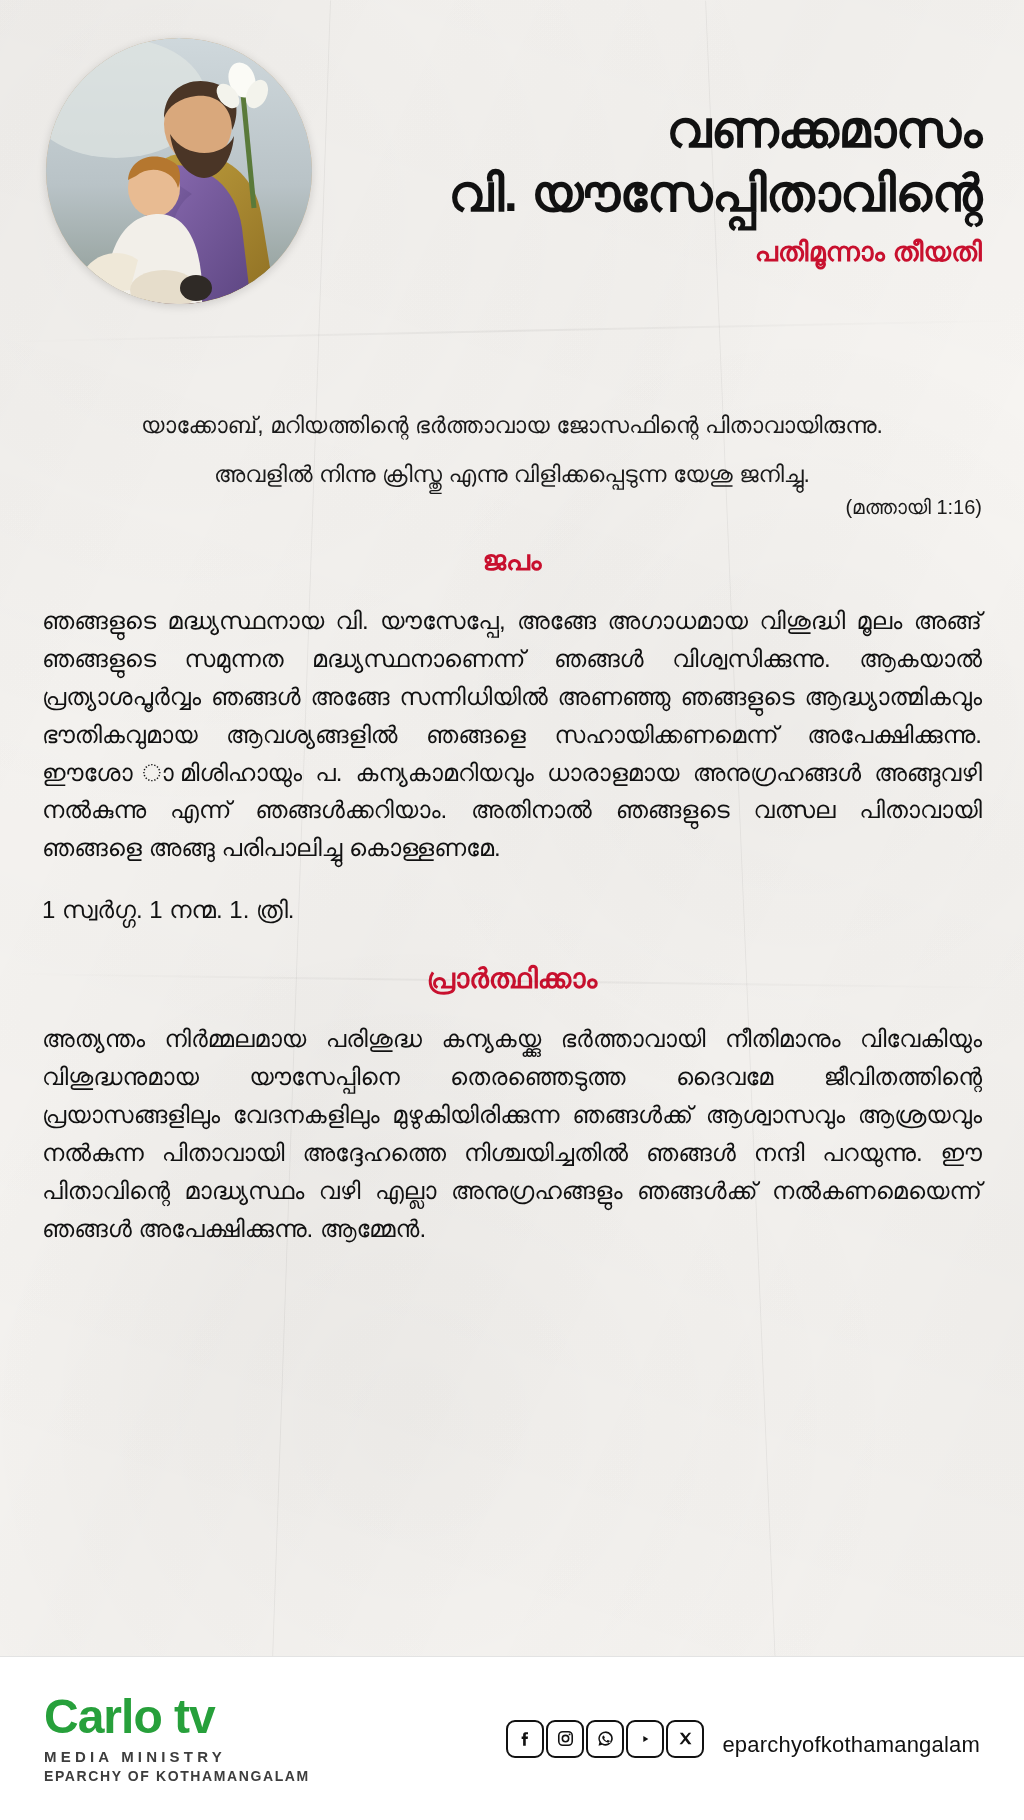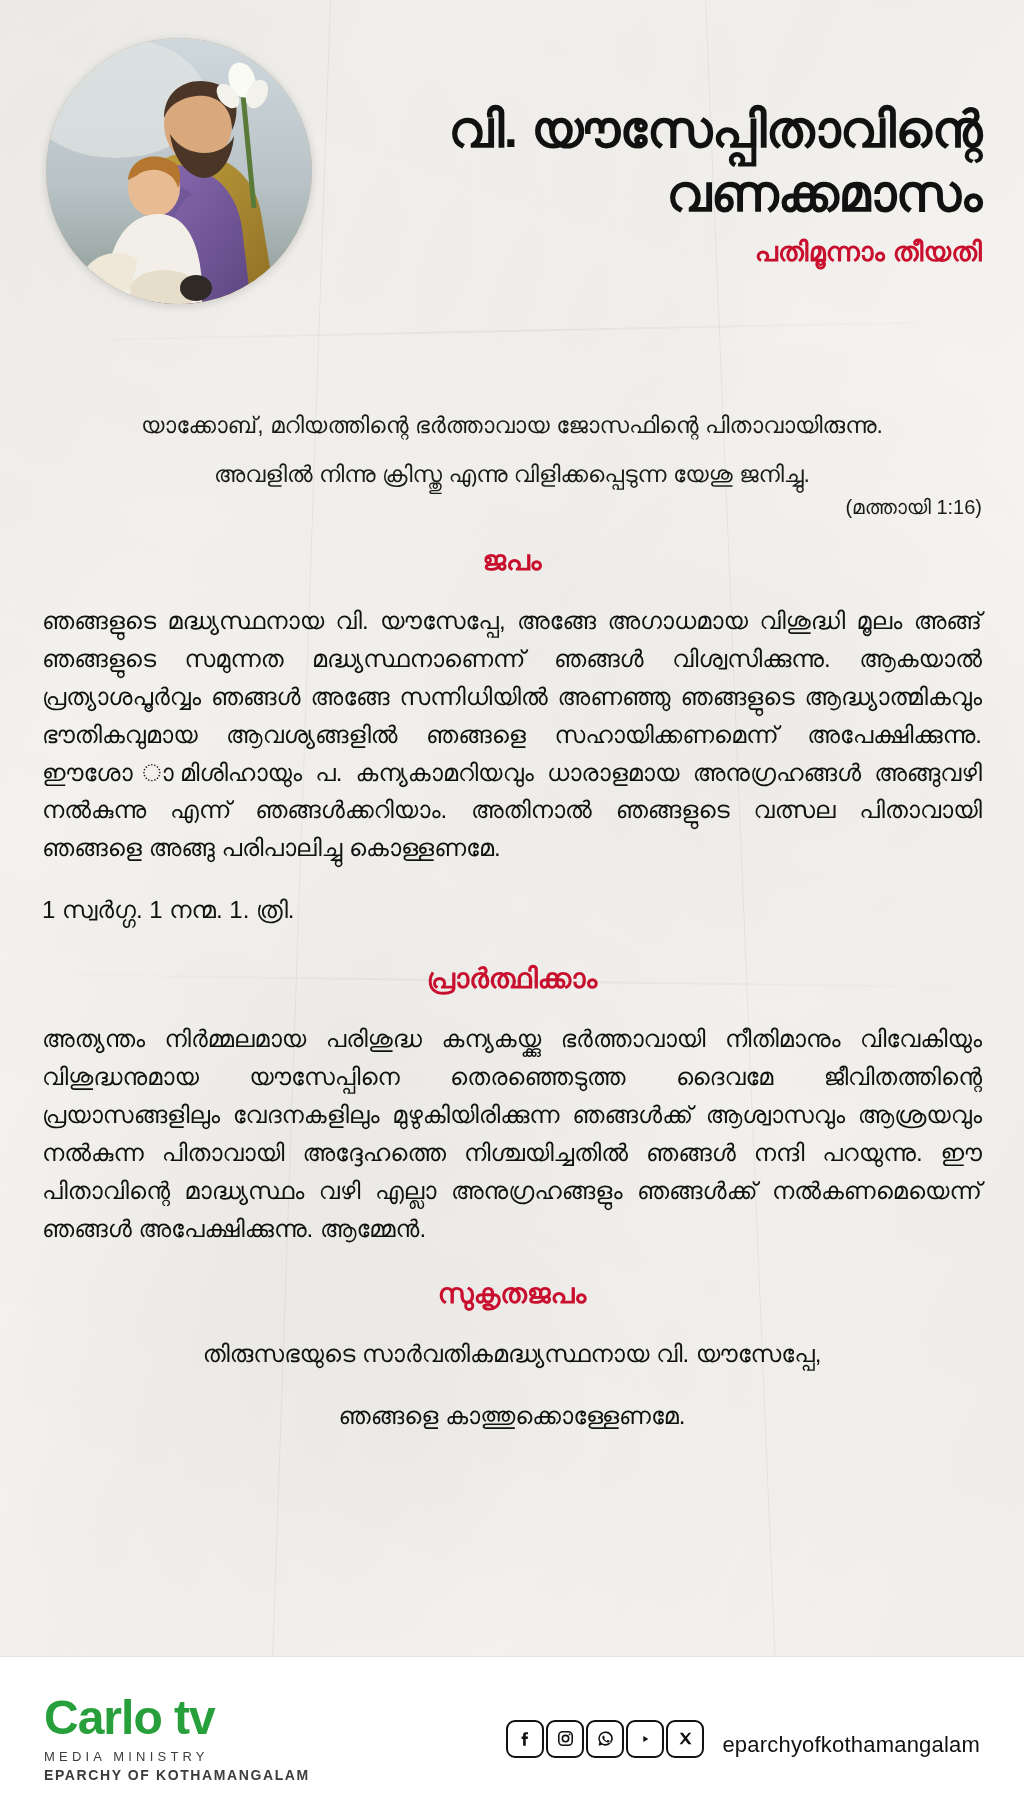--- a/index.html
+++ b/index.html
@@ -141,24 +141,24 @@
   }
   .brand-name {
     font-size: 48px;
     font-weight: 700;
     line-height: 1;
     color: #27a03b;
     letter-spacing: -1px;
   }
   .brand-sub1 {
     margin-top: 7px;
-    font-size: 13px;
+    font-size: 15px;
     letter-spacing: 4.2px;
     color: #3d3d3d;
-    font-weight: 400;
+    font-weight: 700;
   }
   .brand-sub2 {
     margin-top: 3px;
     font-size: 14px;
     letter-spacing: 1.6px;
     color: #3d3d3d;
     font-weight: 700;
   }
   .social {
     margin-left: auto;
@@ -239,22 +239,22 @@
           <ellipse cx="211" cy="56" rx="10" ry="15" fill="#f3f3ec" transform="rotate(25 211 56)"></ellipse>
           <ellipse cx="182" cy="58" rx="9" ry="14" fill="#f3f3ec" transform="rotate(-40 182 58)"></ellipse>
 
           <ellipse cx="118" cy="252" rx="34" ry="20" fill="#e6ddcb"></ellipse>
           <ellipse cx="150" cy="250" rx="16" ry="13" fill="#2f2a26"></ellipse>
         </g>
       </svg>
     </div>
 
     <div class="title-block">
+      <h1 class="title-line">വണക്കമാസം</h1>
       <h1 class="title-line">വി. യൗസേപ്പിതാവിന്റെ</h1>
-      <h1 class="title-line">വണക്കമാസം</h1>
       <div class="subtitle">പതിമൂന്നാം തീയതി</div>
     </div>
   </div>
 
   <div class="content">
 
     <div>
       <div class="verse">യാക്കോബ്, മറിയത്തിന്റെ ഭർത്താവായ ജോസഫിന്റെ പിതാവായിരുന്നു.</div>
       <div class="verse" style="margin-top:14px">അവളിൽ നിന്നു ക്രിസ്തു എന്നു വിളിക്കപ്പെടുന്ന യേശു ജനിച്ചു.</div>
       <div class="verse-ref">(മത്തായി 1:16)</div>
@@ -264,25 +264,20 @@
       <div class="section-heading">ജപം</div>
       <p class="para">ഞങ്ങളുടെ മദ്ധ്യസ്ഥനായ വി. യൗസേപ്പേ, അങ്ങേ അഗാധമായ വിശുദ്ധി മൂലം അങ്ങ് ഞങ്ങളുടെ സമുന്നത മദ്ധ്യസ്ഥനാണെന്ന് ഞങ്ങൾ വിശ്വസിക്കുന്നു. ആകയാൽ പ്രത്യാശപൂർവ്വം ഞങ്ങൾ അങ്ങേ സന്നിധിയിൽ അണഞ്ഞു ഞങ്ങളുടെ ആദ്ധ്യാത്മികവും ഭൗതികവുമായ ആവശ്യങ്ങളിൽ ഞങ്ങളെ സഹായിക്കണമെന്ന് അപേക്ഷിക്കുന്നു. ഈശോ ാമിശിഹായും പ. കന്യകാമറിയവും ധാരാളമായ അനുഗ്രഹങ്ങൾ അങ്ങുവഴി നൽകുന്നു എന്ന് ഞങ്ങൾക്കറിയാം. അതിനാൽ ഞങ്ങളുടെ വത്സല പിതാവായി ഞങ്ങളെ അങ്ങു പരിപാലിച്ചു കൊള്ളണമേ.</p>
       <p class="para left">1 സ്വർഗ്ഗ. 1 നന്മ. 1. ത്രി.</p>
     </div>
 
     <div class="block-prarth">
       <div class="section-heading">പ്രാർത്ഥിക്കാം</div>
       <p class="para">അത്യന്തം നിർമ്മലമായ പരിശുദ്ധ കന്യകയ്ക്കു ഭർത്താവായി നീതിമാനും വിവേകിയും വിശുദ്ധനുമായ യൗസേപ്പിനെ തെരഞ്ഞെടുത്ത ദൈവമേ ജീവിതത്തിന്റെ പ്രയാസങ്ങളിലും വേദനകളിലും മുഴുകിയിരിക്കുന്ന ഞങ്ങൾക്ക് ആശ്വാസവും ആശ്രയവും നൽകുന്ന പിതാവായി അദ്ദേഹത്തെ നിശ്ചയിച്ചതിൽ ഞങ്ങൾ നന്ദി പറയുന്നു. ഈ പിതാവിന്റെ മാദ്ധ്യസ്ഥം വഴി എല്ലാ അനുഗ്രഹങ്ങളും ഞങ്ങൾക്ക് നൽകണമെയെന്ന് ഞങ്ങൾ അപേക്ഷിക്കുന്നു. ആമ്മേൻ.</p>
     </div>
 
-    <div class="block-sukruth">
-      <div class="section-heading">സുകൃതജപം</div>
-      <p class="para center">തിരുസഭയുടെ സാർവതികമദ്ധ്യസ്ഥനായ വി. യൗസേപ്പേ,</p>
-      <p class="para center">ഞങ്ങളെ കാത്തുക്കൊള്ളേണമേ.</p>
-    </div>
   </div>
 
   <div class="footer">
 
     <div class="brand">
       <div class="brand-name">Carlo tv</div>
       <div class="brand-sub1">MEDIA MINISTRY</div>
       <div class="brand-sub2">EPARCHY OF KOTHAMANGALAM</div>
     </div>
 

